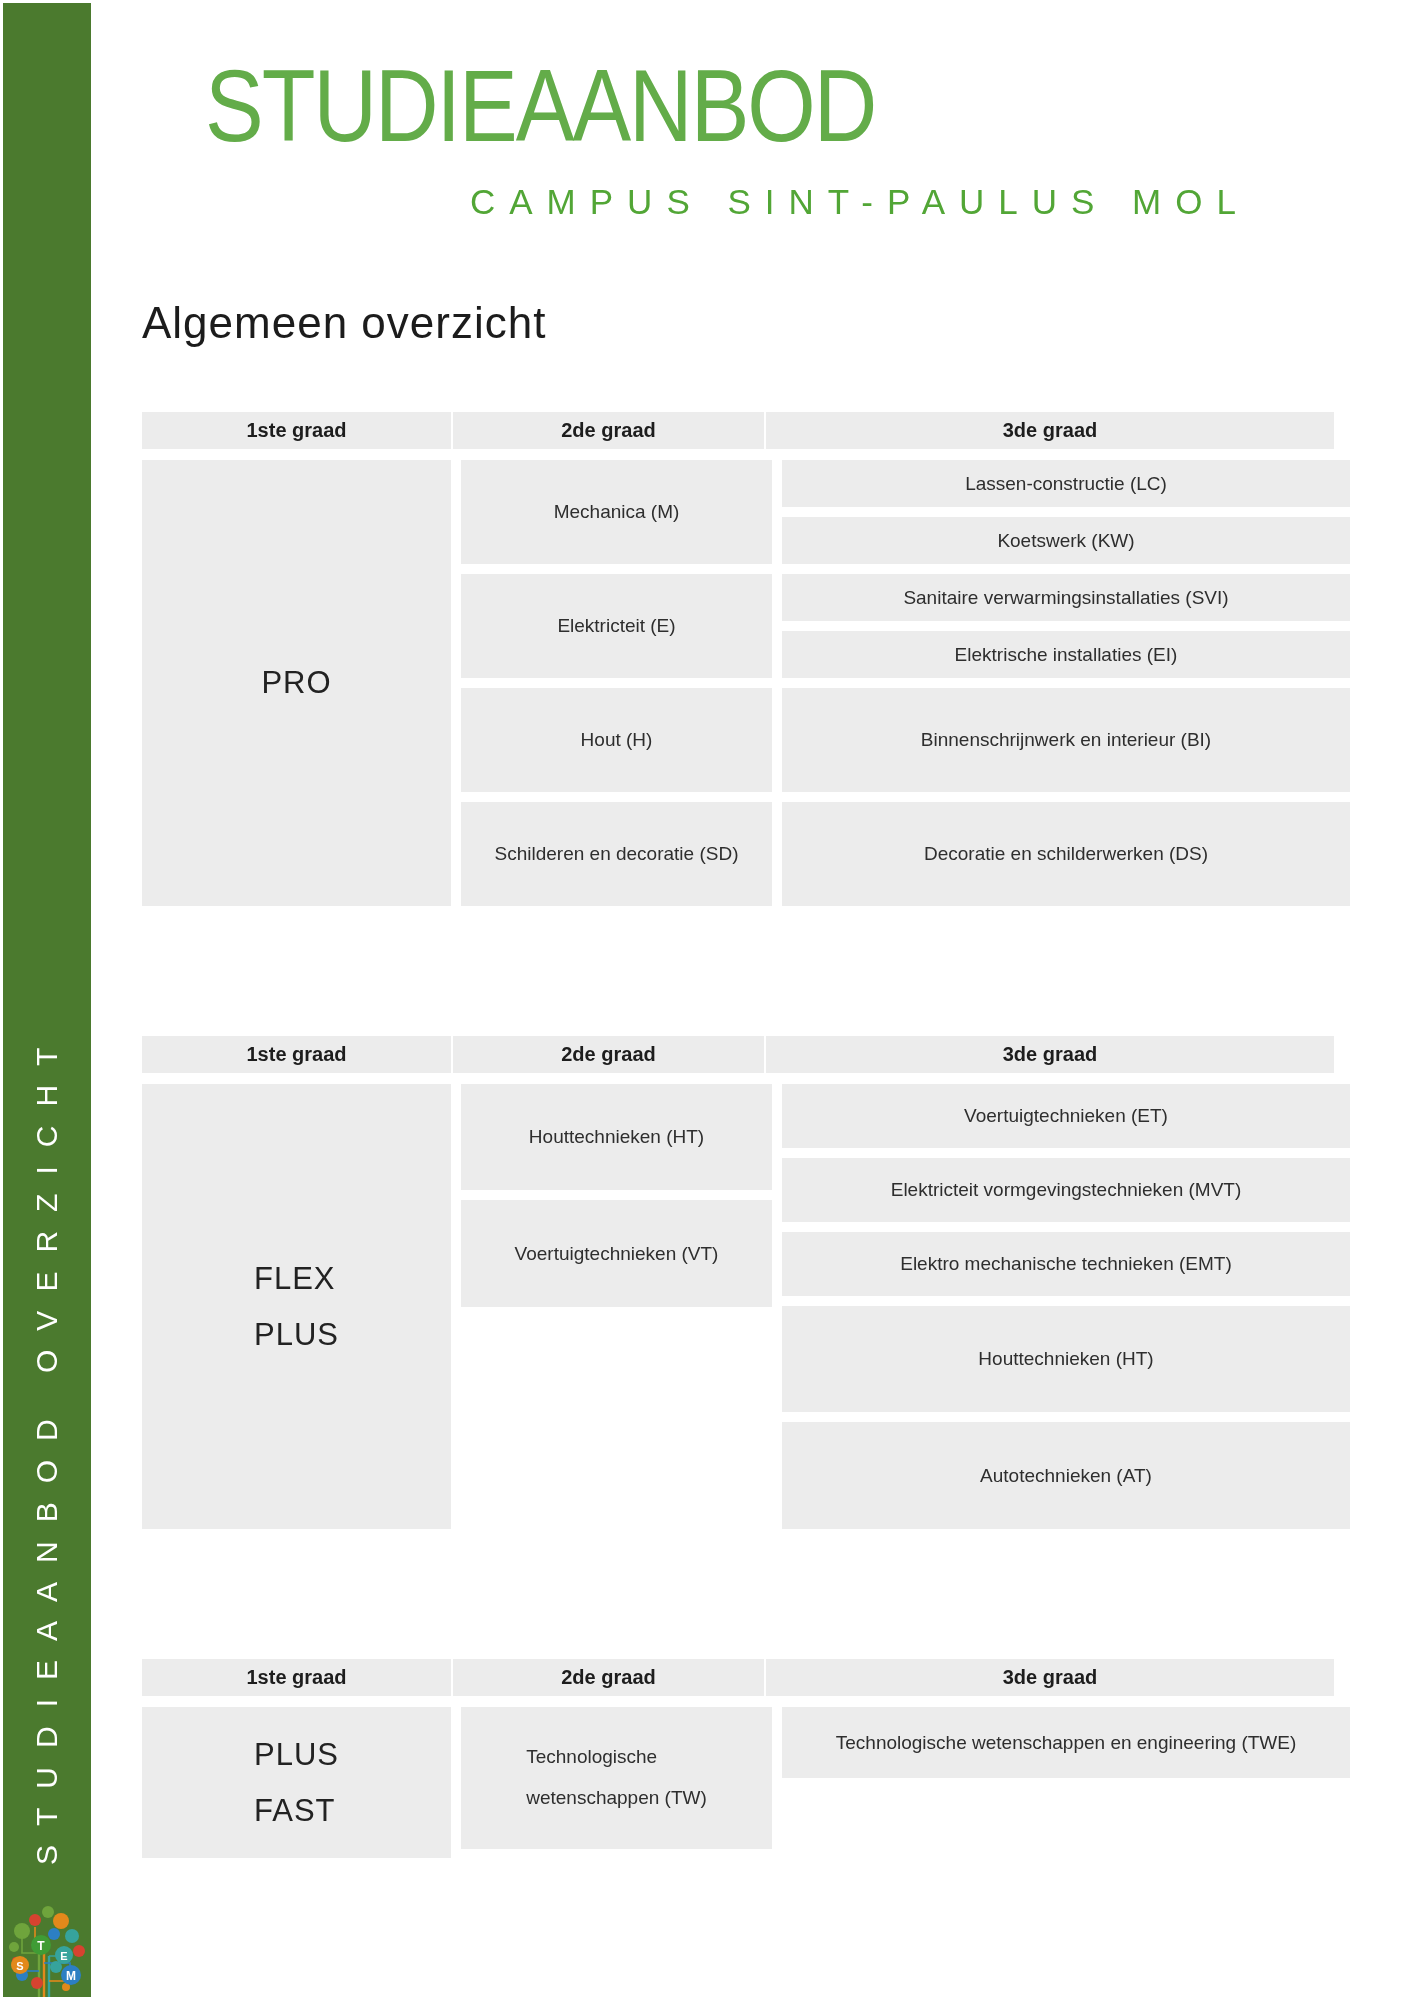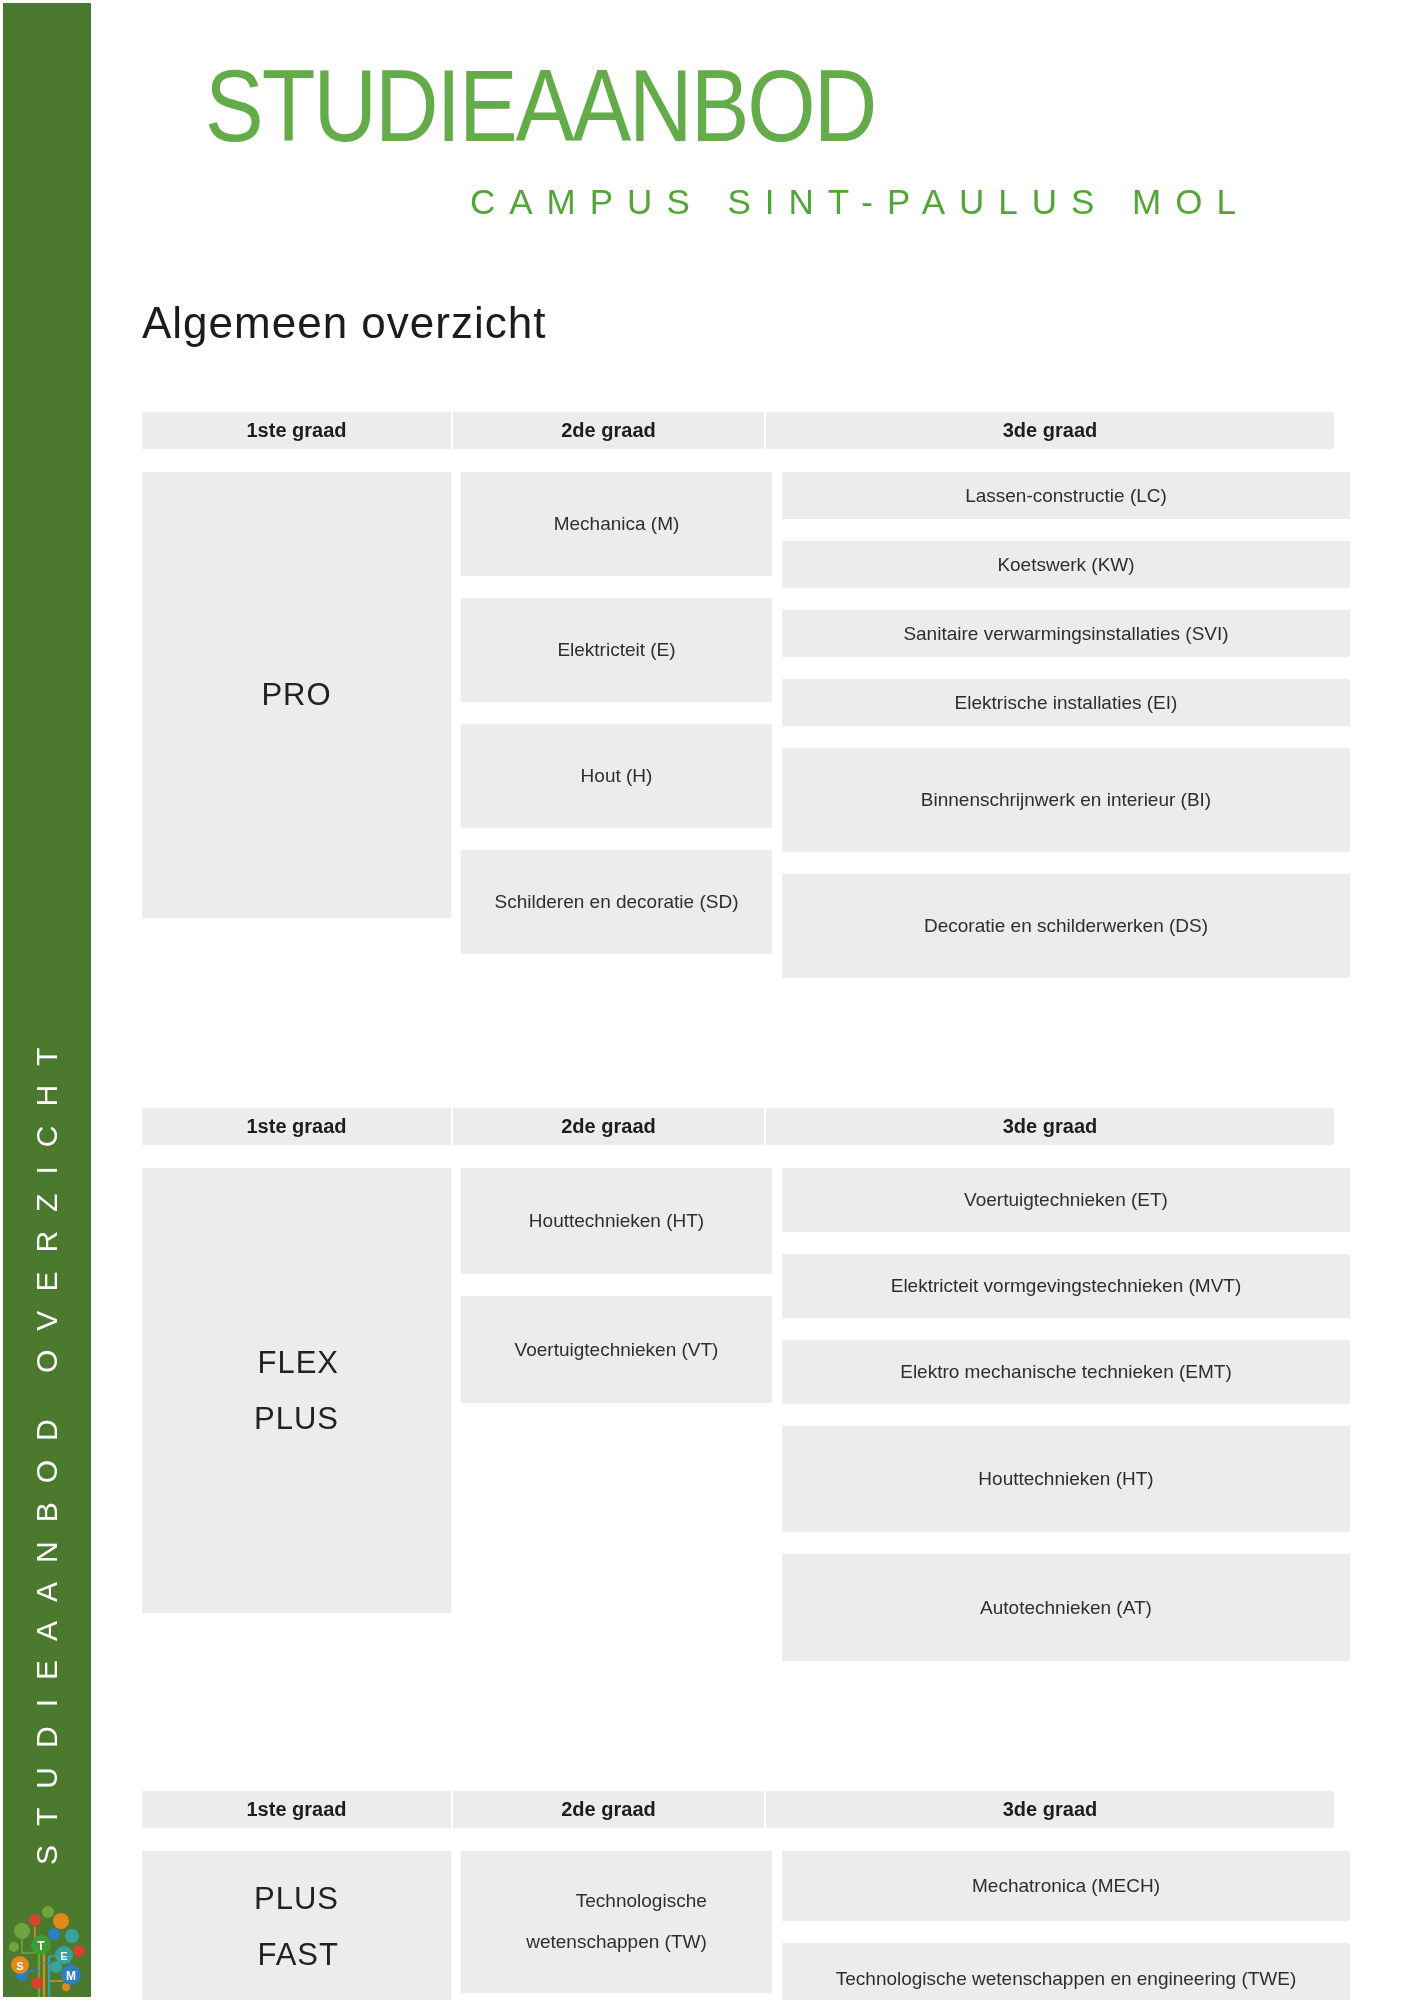--- a/index.html
+++ b/index.html
@@ -28,21 +28,21 @@
   
   .tables { position:absolute; left:142px; top:412px; width:1208px; }
   .section { margin-bottom:130px; }
   .hdr-row { display:flex; gap:2px; margin-bottom:11px; }
   .hdr { height:37px; background:#ececec; display:flex; align-items:center;
          justify-content:center; font-weight:700; font-size:20px; color:#1d1d1d; }
   .c1 { width:309px; } .c2 { width:311px; } .c3 { width:568px; }
   .body-row { display:flex; gap:10px; align-items:stretch; }
   .stack { display:flex; flex-direction:column; gap:10px; }
   .cell { background:#ececec; display:flex; align-items:center; justify-content:center;
-          text-align:right; font-size:19px; color:#2e2e2e; padding:4px 12px;margin-top:12px; }
+          text-align:left; font-size:19px; color:#2e2e2e; padding:4px 12px; }
   .track { font-size:31px; color:#222; letter-spacing:1px;
            white-space:pre-line; line-height:1.8; }
   .wrap2 { white-space:pre-line; line-height:2.15; }
 
   
   .s1-col1 { height:446px; }
   .h104 { height:104px; }
   .h47  { height:47px; }
   
   .s2-col1 { height:445px; }
@@ -167,20 +167,19 @@
       <div class="body-row">
         <div class="stack c1">
           <div class="cell s3-col1 track">PLUS
 FAST</div>
         </div>
         <div class="stack c2">
           <div class="cell h151 wrap2">Technologische
 wetenschappen (TW)</div>
         </div>
         <div class="stack c3">
-          <div class="cell h70">Mechatronica (MECH)</div>
           <div class="cell h71">Technologische wetenschappen en engineering (TWE)</div>
         </div>
       </div>
     </section>
 
   </div>
 </div>
 
 </body></html>

